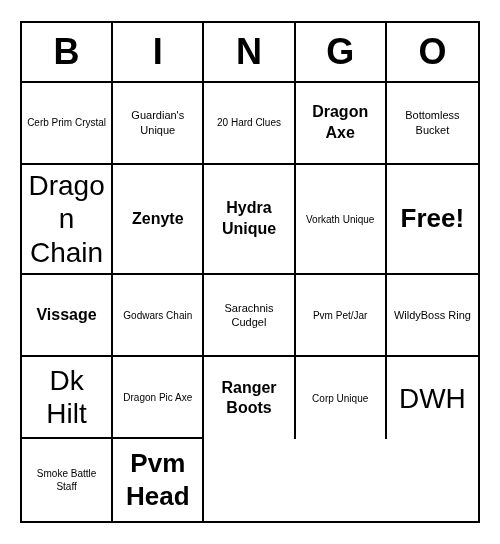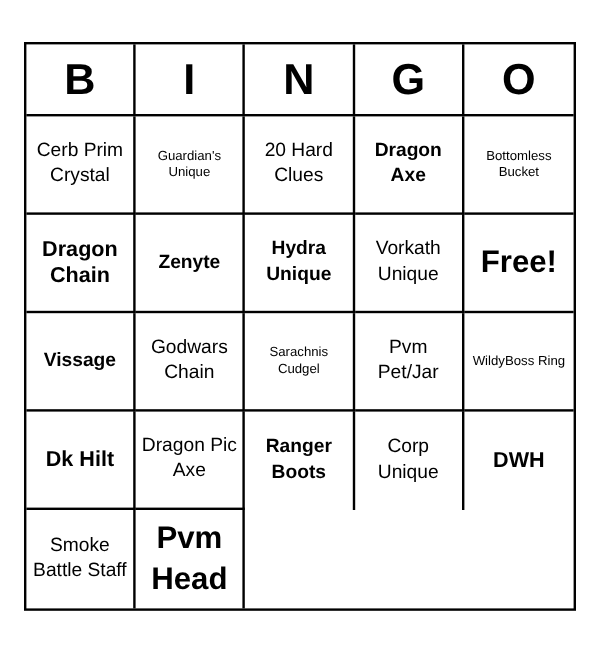--- a/index.html
+++ b/index.html
@@ -47,27 +47,27 @@
       padding: 4px;
       position: relative;
     }
     .bingo-cell:nth-child(5n) {
       border-right: none;
     }
     .bingo-grid .bingo-cell:nth-last-child(-n+5) {
       border-bottom: none;
     }
     .cell-text {
-      font-size: 16px;
+      font-size: 10px;
       line-height: 1.3;
       word-break: break-word;
     }
     .cell-text.large {
-      font-size: 18px;
-      font-weight: bold;
+      font-size: 28px;
+      font-weight: normal;
       line-height: 1.2;
     }
     .cell-text.xlarge {
       font-size: 26px;
       font-weight: bold;
     }
     .cell-text.medium {
       font-size: 16px;
       font-weight: bold;
       line-height: 1.3;

